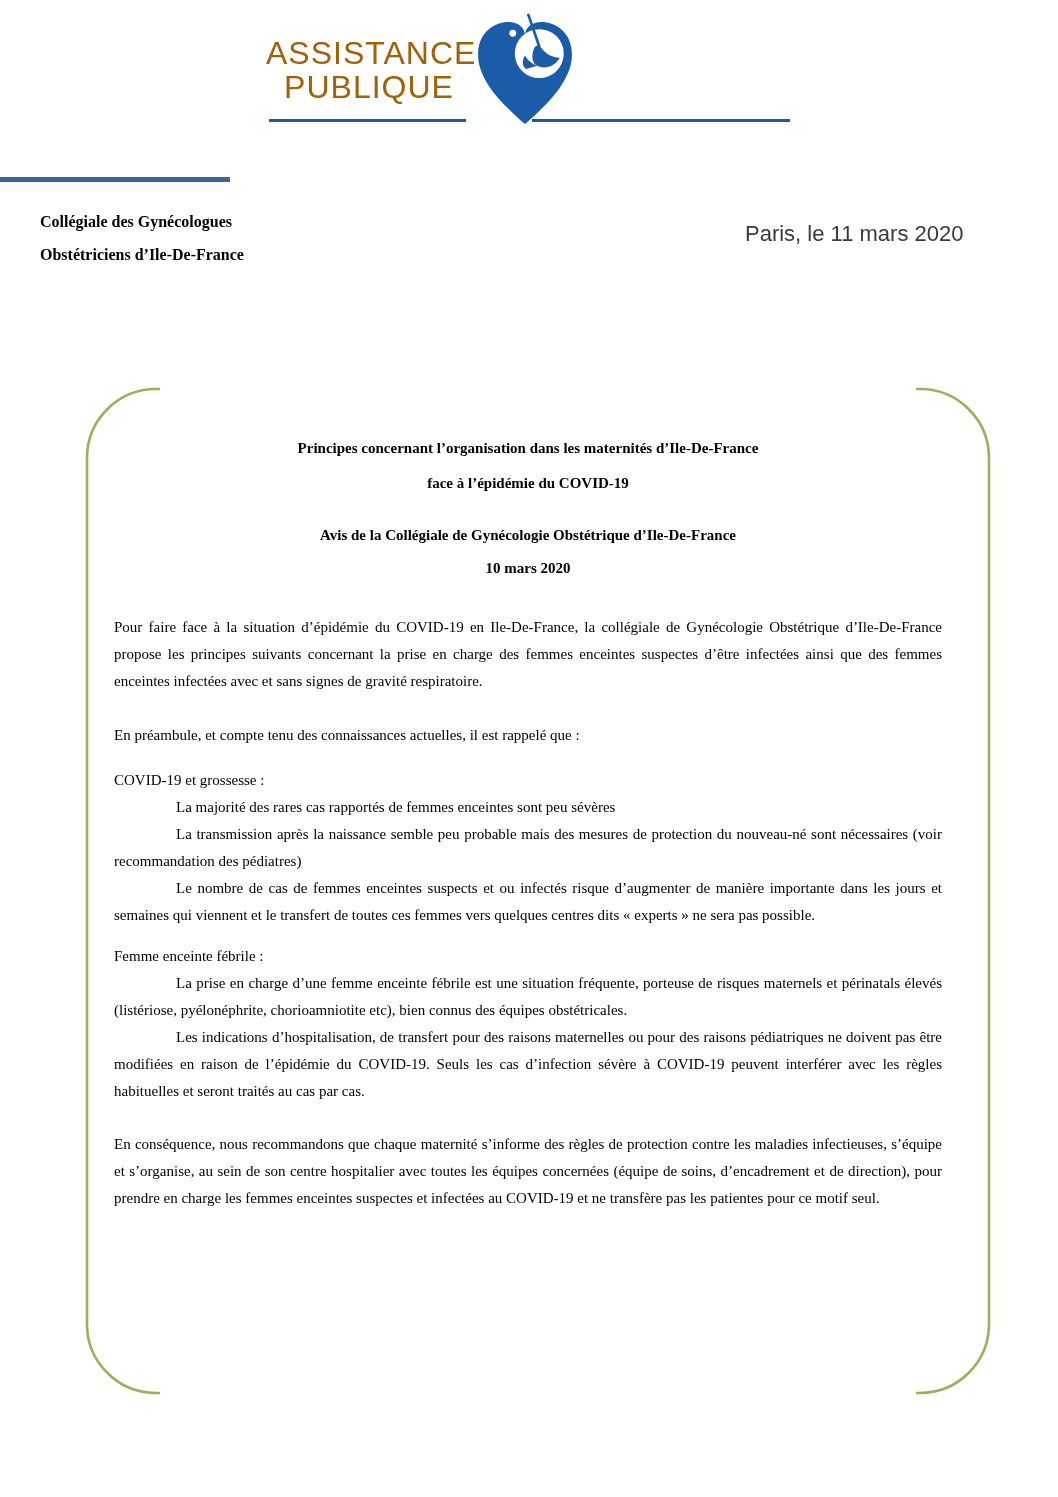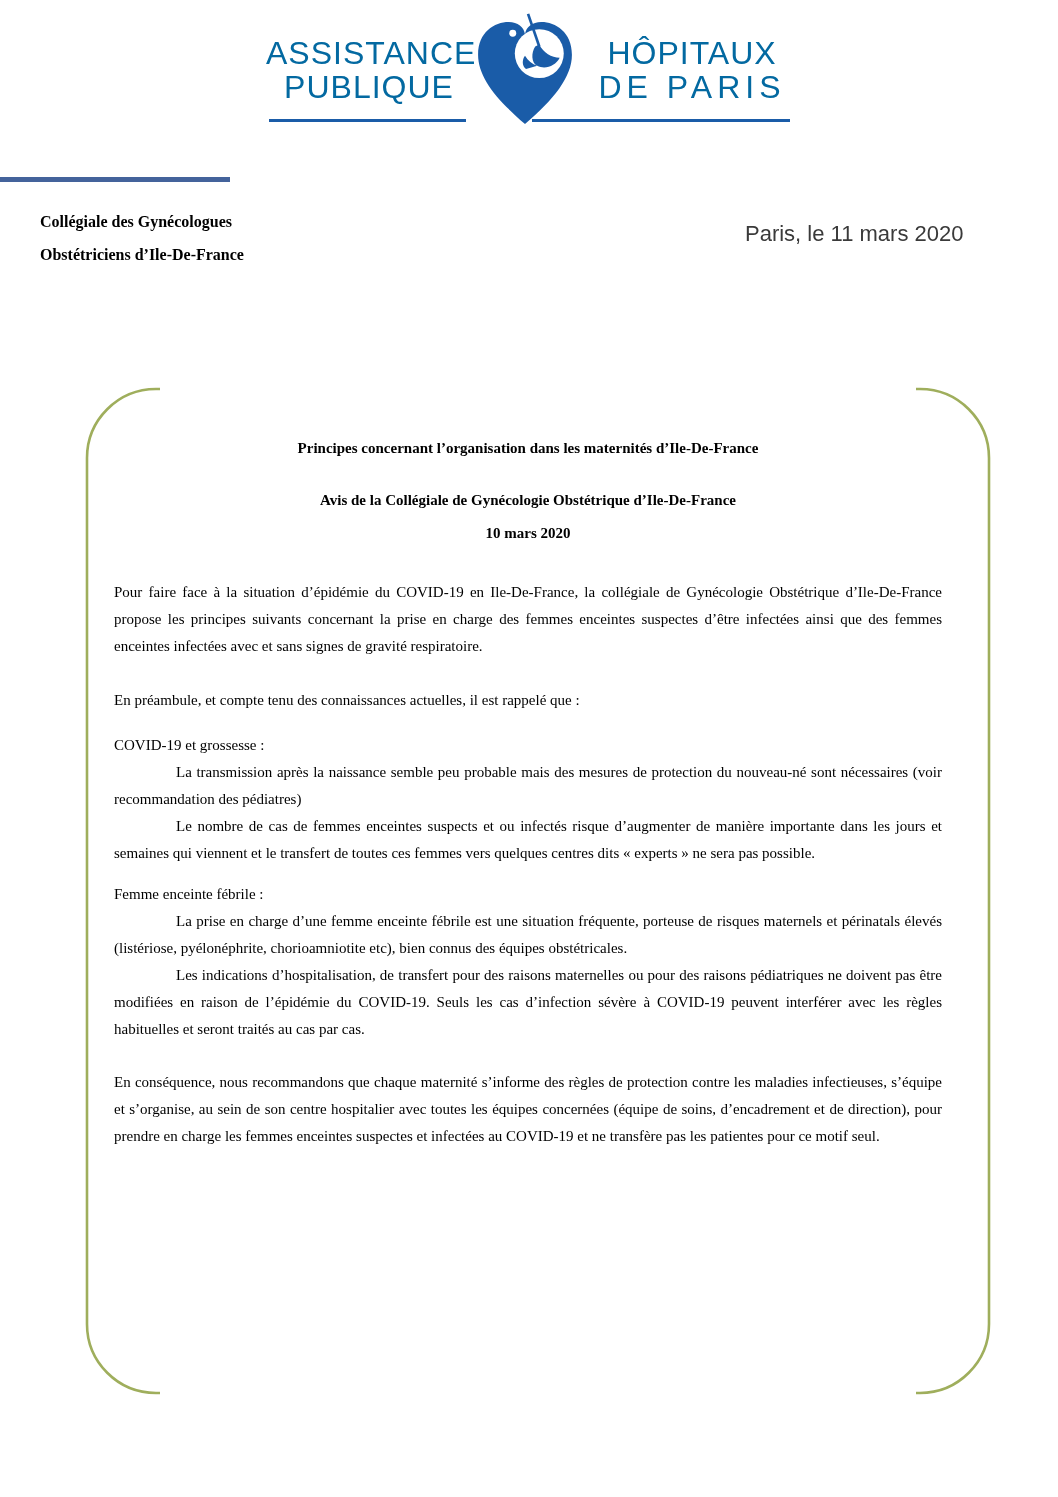--- a/index.html
+++ b/index.html
@@ -9,21 +9,21 @@
     background:#ffffff;
     overflow:hidden;
     font-family:"Liberation Serif", serif;
     color:#000;
   }
   
   .logo{position:absolute;left:0;top:0;width:1058px;height:150px;}
   .logo-text{
     position:absolute;
     font-family:"Liberation Sans", sans-serif;
-    color:#0369a1;
+    color:#a16207;
     font-size:32px;
     line-height:34px;
     text-align:center;
     letter-spacing:1px;
     white-space:nowrap;
   }
   .logo-left{left:266px;top:36px;width:206px;}
   .logo-right{left:586px;top:36px;width:212px;}
   .logo-right .wide{letter-spacing:5px;}
   .logo-underline{
@@ -77,24 +77,20 @@
 
     <svg class="heart-svg" width="102" height="118" viewBox="0 0 100 112">
       <path d="M50 106 C 22 82, 4 60, 4 38 C 4 16, 20 6, 34 6 C 43 6, 49 11, 50 18 C 51 11, 57 6, 66 6 C 80 6, 96 16, 96 38 C 96 60, 78 82, 50 106 Z" fill="#1a5ca8"></path>
       <circle cx="64" cy="37" r="24" fill="#ffffff"></circle>
       <line x1="53" y1="-2" x2="64" y2="30" stroke="#1a5ca8" stroke-width="2.6"></line>
       <circle cx="38" cy="17" r="3.4" fill="#ffffff"></circle>
       <path d="M64 28 C 68 36, 76 41, 84 41 C 80 49, 70 53, 62 49 C 56 46, 56 36, 60 30 Z" fill="#1a5ca8"></path>
       <path d="M50 39 C 53 44, 57 47, 62 49 L 51 52 C 47 49, 47 43, 50 39 Z" fill="#1a5ca8"></path>
     </svg>
 
-    <div class="logo-text logo-right">
-      <div>HÔPITAUX</div>
-      <div class="wide">DE PARIS</div>
-    </div>
 
     <div class="logo-underline ul-left"></div>
     <div class="logo-underline ul-right"></div>
   </div>
 
   <div class="top-rule"></div>
 
   <div class="org-block">
     <div>Collégiale des Gynécologues</div>
     <div>Obstétriciens d’Ile-De-France</div>
@@ -102,27 +98,29 @@
 
   <div class="dateline">Paris, le 11 mars 2020</div>
 
   <svg class="frame-svg" width="916" height="1018" viewBox="0 0 916 1018">
     <path d="M80 7 L76 7 A69 69 0 0 0 7 76 L7 942 A69 69 0 0 0 76 1011 L80 1011" fill="none" stroke="#9fae5c" stroke-width="2.6"></path>
     <path d="M836 7 L840 7 A69 69 0 0 1 909 76 L909 942 A69 69 0 0 1 840 1011 L836 1011" fill="none" stroke="#9fae5c" stroke-width="2.6"></path>
   </svg>
 
   <div class="content">
     <p class="ttl t1">Principes concernant l’organisation dans les maternités d’Ile-De-France</p>
+    <p class="ttl t2">face à l’épidémie du COVID-19</p>
     <p class="ttl sub">Avis de la Collégiale de Gynécologie Obstétrique d’Ile-De-France</p>
     <p class="ttl subdate">10 mars 2020</p>
 
     <p class="mt32">Pour faire face à la situation d’épidémie du COVID-19 en Ile-De-France, la collégiale de Gynécologie Obstétrique d’Ile-De-France propose les principes suivants concernant la prise en charge des femmes enceintes suspectes d’être infectées ainsi que des femmes enceintes infectées avec et sans signes de gravité respiratoire.</p>
     <p class="mt27">En préambule, et compte tenu des connaissances actuelles, il est rappelé que :</p>
 
     <p class="mt18">COVID-19 et grossesse :</p>
+    <p class="indent">La majorité des rares cas rapportés de femmes enceintes sont peu sévères</p>
     <p class="indent">La transmission après la naissance semble peu probable mais des mesures de protection du nouveau-né sont nécessaires (voir recommandation des pédiatres)</p>
     <p class="indent">Le nombre de cas de femmes enceintes suspects et ou infectés risque d’augmenter de manière importante dans les jours et semaines qui viennent et le transfert de toutes ces femmes vers quelques centres dits « experts » ne sera pas possible.</p>
 
     <p class="mt14">Femme enceinte fébrile :</p>
     <p class="indent">La prise en charge d’une femme enceinte fébrile est une situation fréquente, porteuse de risques maternels et périnatals élevés (listériose, pyélonéphrite, chorioamniotite etc), bien connus des équipes obstétricales.</p>
     <p class="indent">Les indications d’hospitalisation, de transfert pour des raisons maternelles ou pour des raisons pédiatriques ne doivent pas être modifiées en raison de l’épidémie du COVID-19. Seuls les cas d’infection sévère à COVID-19  peuvent interférer avec les règles habituelles et seront traités au cas par cas.</p>
 
     <p class="mt26">En conséquence, nous recommandons que chaque maternité s’informe des règles de protection contre les maladies infectieuses, s’équipe et s’organise, au sein de son centre hospitalier avec toutes les équipes concernées (équipe de soins, d’encadrement et de direction),  pour prendre en charge les femmes enceintes suspectes et infectées au COVID-19 et ne transfère pas les patientes pour ce motif seul.</p>
   </div>
 

